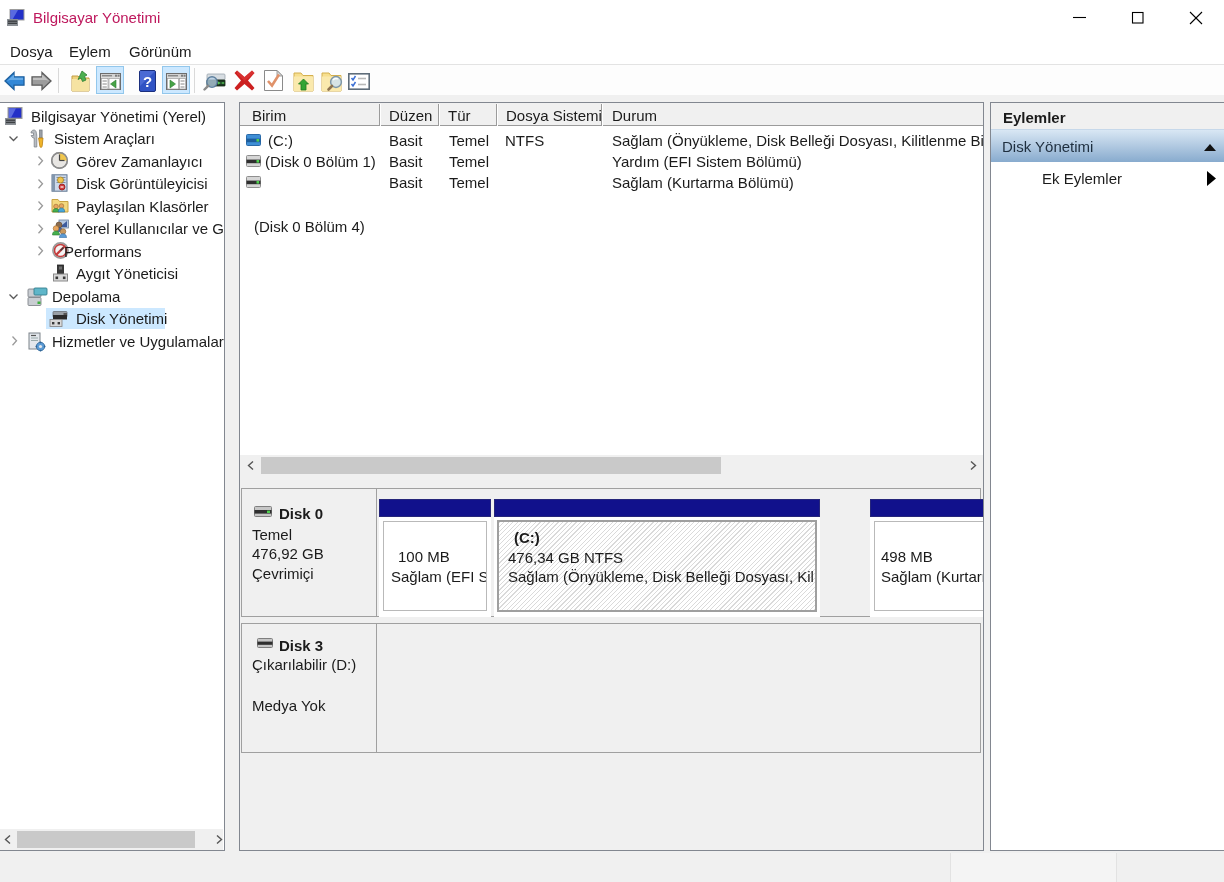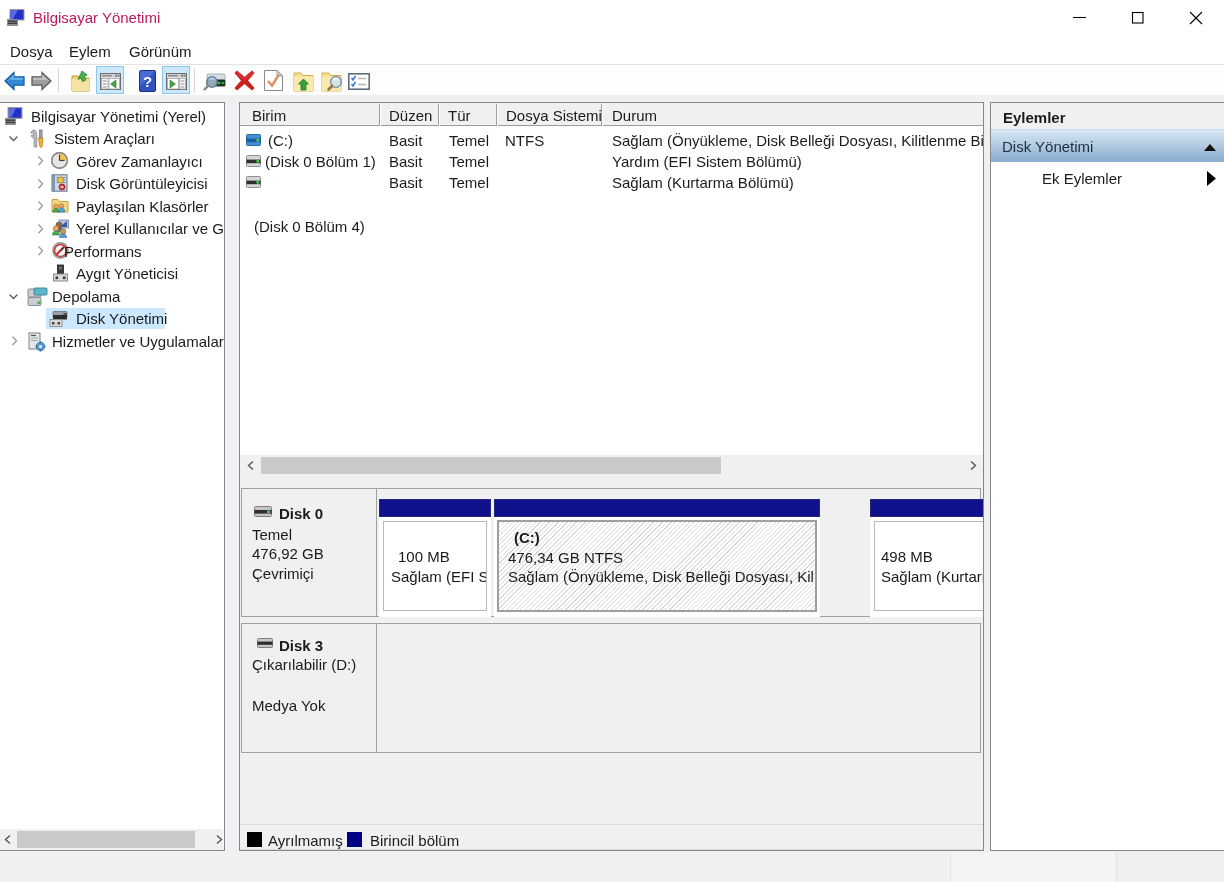--- a/index.html
+++ b/index.html
@@ -383,26 +383,20 @@
     <div class="abs" style="left:1px;top:147px;width:740px;height:130px;border:1px solid #a0a0a0;background:#f0f0f0;"></div>
     <div class="abs" style="left:136px;top:147px;width:1px;height:130px;background:#a0a0a0;"></div>
     <svg class="abs" style="left:17px;top:162px" width="16" height="10" viewBox="0 0 16 10">
       <rect x="0.5" y="0.5" width="15" height="9" rx="1" fill="#c6c6c6" stroke="#7f7f7f"></rect>
       <rect x="0.5" y="3.6" width="15" height="3.2" fill="#2f2f2f"></rect>
     </svg>
     <div class="txt b" style="left:39px;top:162px;">Disk 3</div>
     <div class="txt" style="left:12px;top:181px;">Çıkarılabilir (D:)</div>
     <div class="txt" style="left:12px;top:222px;">Medya Yok</div>
 
-    <div class="abs" style="left:0;top:348px;width:743px;height:26px;border-top:1px solid #dadada;border-bottom:1px solid #dadada;background:#f0f0f0;">
-      <div class="abs" style="left:7px;top:7px;width:15px;height:15px;background:#000;"></div>
-      <div class="txt" style="left:28px;top:8px;">Ayrılmamış</div>
-      <div class="abs" style="left:107px;top:7px;width:15px;height:15px;background:#000080;"></div>
-      <div class="txt" style="left:130px;top:8px;">Birincil bölüm</div>
-    </div>
   </div>
 </div>
 
 <div class="abs" id="rightpane"></div>
 <div class="abs" style="left:991px;top:103px;width:233px;height:26px;background:#f0f0f0;"></div>
 <div class="txt b" style="left:1003px;top:110px;">Eylemler</div>
 <div class="abs" style="left:991px;top:129px;width:233px;height:33px;background:linear-gradient(#d9e7f4,#88abce);border-top:1px solid #c6d8ea;"></div>
 <div class="txt" style="left:1002px;top:139px;color:#1e2e3e;">Disk Yönetimi</div>
 <svg class="abs" style="left:1204px;top:144px" width="12" height="7">
     <polygon points="6,0 12,7 0,7" fill="#111"></polygon>

